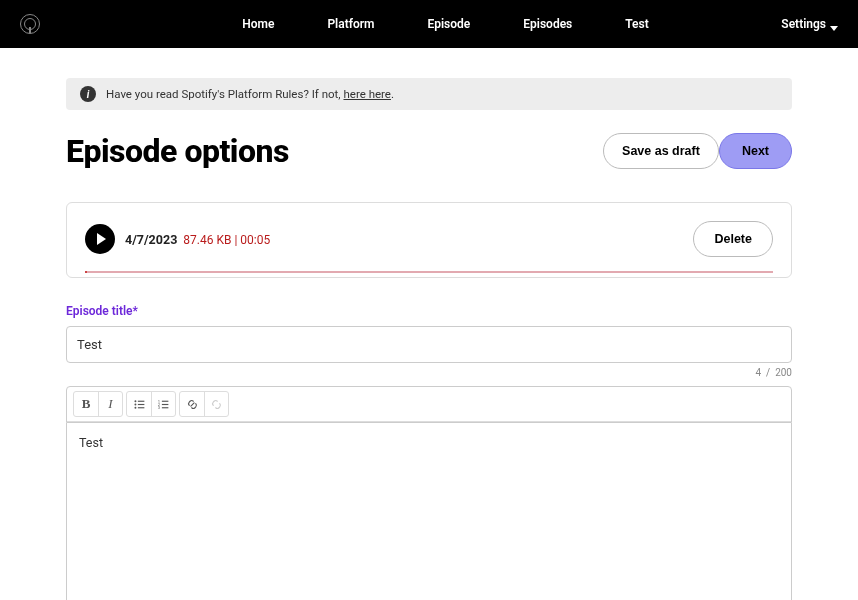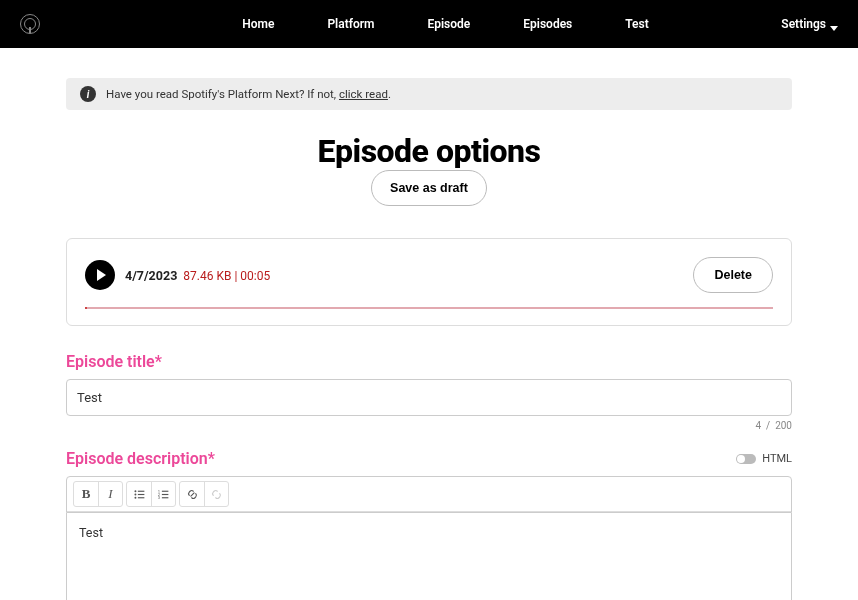--- a/index.html
+++ b/index.html
@@ -10,38 +10,38 @@
   .logo::before { content:""; position:absolute; width:10px; height:10px; border:1.5px solid #888; border-radius:50%; left:3px; top:3px; }
   .logo::after { content:""; position:absolute; width:1.5px; height:6px; background:#888; left:8.3px; top:12px; }
   .nav { position:absolute; left:50%; transform:translateX(-50%); display:flex; gap:20px; font-size:12px; font-weight:600; color:#fff; }
   .nav-item { cursor:pointer;margin-left:33px; }
   .settings { margin-left:auto; font-size:12px; font-weight:600; display:flex; align-items:flex-end; gap:4px; cursor:pointer; }
   .caret { width:0; height:0; border-left:4px solid transparent; border-right:4px solid transparent; border-top:5px solid #fff; display:inline-block; }
   .container { width:726px; margin:0 auto; padding-top:30px; }
   .notice { background:#ededed; border-radius:4px; padding:8px 14px; display:flex; align-items:center; gap:10px; font-size:11.5px; color:#333; }
   .info-icon { width:16px; height:16px; border-radius:50%; background:#333; color:#fff; display:flex; align-items:center; justify-content:center; font-size:10px; font-weight:bold; font-style:italic; flex-shrink:0; }
   .notice-link { text-decoration:underline; cursor:pointer; }
-  .titlebar { display:flex; align-items:center; justify-content:space-between; margin-top:22px;flex-direction:column; }
+  .titlebar { display:flex; align-items:center; justify-content:space-between; margin-top:22px; }
   .pagetitle { font-size:32px; font-weight:800; letter-spacing:-0.5px; }
   .titlebar-actions { display:flex; }
   .btn { border-radius:22px; padding:10px 18px; font-size:12.5px; font-weight:700; cursor:pointer; background:#fff; border:1px solid #bbb; }
   .btn-primary { background:#9e9cf4; border:1px solid #7a77e8; padding:10px 22px; }
-  .audio-card { margin-top:32px; border:1px solid #ddd; border-radius:6px; padding:18px 18px 16px 18px; }
+  .audio-card { margin-top:32px; border:1px solid #ddd; border-radius:6px; padding:18px 18px 4px 18px; }
   .audio-row { display:flex; align-items:center; }
   .play { width:30px; height:30px; border-radius:50%; background:#000; display:flex; align-items:center; justify-content:center; cursor:pointer; flex-shrink:0; }
   .play-tri { width:0; height:0; border-top:6px solid transparent; border-bottom:6px solid transparent; border-left:9px solid #fff; margin-left:2px; }
   .audio-meta { margin-left:10px; display:flex; gap:6px; font-size:12.5px; align-items:baseline; }
   .audio-date { font-weight:700; color:#222; }
   .audio-info { color:#b91c1c; font-size:12px; }
   .audio-actions { margin-left:auto; display:flex; gap:4px; }
   .audio-actions .btn { padding:10px 20px; }
   .audio-progress { margin-top:14px; height:2px; background:#e2a9b0; width:100%; position:relative; }
   .audio-progress::before { content:""; position:absolute; left:0; top:0; height:2px; width:2px; background:#c44; }
 
-  .field-label { font-size:16px; font-weight:600; margin-top:26px; color:#ec4899; }
+  .field-label { font-size:12px; font-weight:600; margin-top:26px; color:#6d28d9; }
   .title-input { width:100%; margin-top:8px; border:1px solid #ccc; border-radius:4px; padding:10px 10px; font-size:13px; font-family:inherit; color:#333; }
   .char-count { text-align:right; font-size:10px; color:#888; margin-top:4px; }
   .char-count span { display:inline-block; }
   .desc-head { margin-top:18px; display:flex; align-items:center; }
   .html-toggle { margin-left:auto; display:flex; align-items:center; gap:6px; }
   .toggle { width:20px; height:10px; background:#bbb; border-radius:5px; position:relative; cursor:pointer; }
   .toggle::after { content:""; position:absolute; width:8px; height:8px; background:#fff; border-radius:50%; left:1px; top:1px; }
   .html-label { font-size:11px; color:#444; }
   .editor { margin-top:8px; border:1px solid #ccc; border-radius:4px 4px 0 0; overflow:visible; }
   .toolbar { border-bottom:1px solid #ddd; padding:4px 6px; display:flex; gap:3px; }
@@ -70,28 +70,29 @@
     <span>Settings</span>
     <span class="caret"></span>
   </div>
 </div>
 
 <div class="container">
 
   <div class="notice">
     <div class="info-icon">i</div>
     <div>
-      <span>Have you read Spotify's Platform Next? If not, </span><span class="notice-link">click read</span><span>.</span>
+      <span>Have you read Spotify's Platform Rules? If not, </span><span class="notice-link">here here</span><span>.</span>
     </div>
   </div>
 
   <div class="titlebar">
     <h1 class="pagetitle">Episode options</h1>
     <div class="titlebar-actions">
       <button class="btn">Save as draft</button>
+      <button class="btn btn-primary">Next</button>
     </div>
   </div>
 
   <div class="audio-card">
     <div class="audio-row">
       <div class="play">
         <div class="play-tri"></div>
       </div>
       <div class="audio-meta">
         <span class="audio-date">4/7/2023</span>
@@ -103,27 +104,20 @@
     </div>
     <div class="audio-progress"></div>
   </div>
 
   <div class="field-label">Episode title*</div>
   <input class="title-input" type="text" value="Test" style="">
   <div class="char-count">
     <span>4</span>&nbsp;&nbsp;<span>/</span>&nbsp;&nbsp;<span>200</span>
   </div>
 
-  <div class="desc-head">
-    <div class="field-label" style="margin-top:0">Episode description*</div>
-    <div class="html-toggle">
-      <div class="toggle"></div>
-      <span class="html-label">HTML</span>
-    </div>
-  </div>
 
   <div class="editor">
     <div class="toolbar">
       <div class="t-group">
         <div class="t-btn bold">B</div>
         <div class="t-btn italic">I</div>
       </div>
       <div class="t-group">
         <div class="t-btn">
           <svg viewBox="0 0 16 16">

